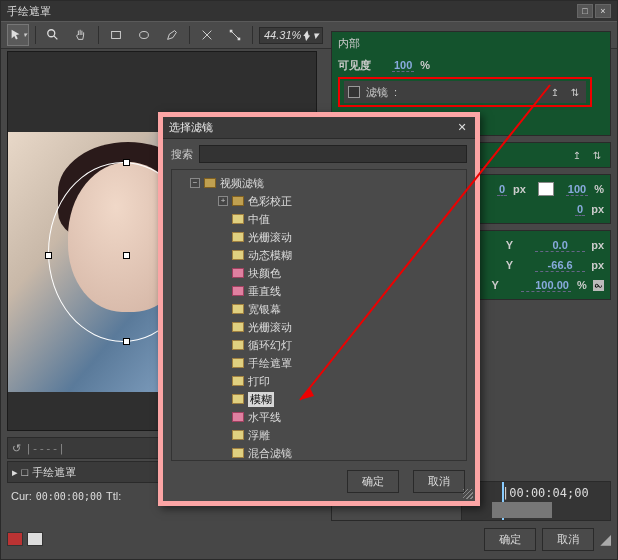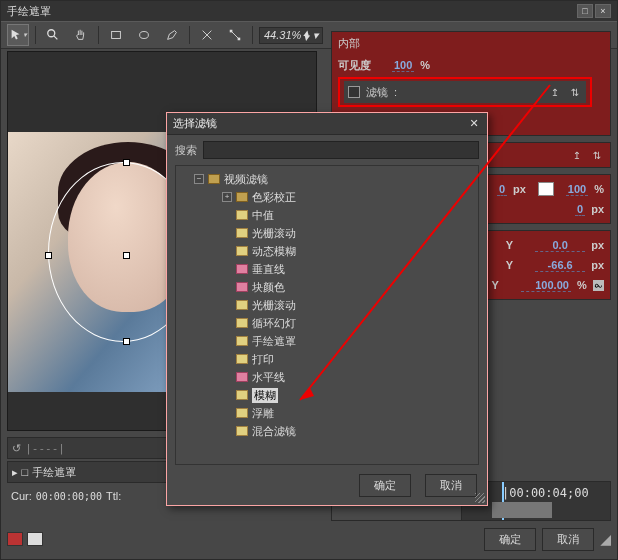--- a/index.html
+++ b/index.html
@@ -30,21 +30,21 @@
 .handle { position:absolute; width:7px; height:7px; background:#fff; border:1px solid #000; }
 
 
 .statusbar { position:absolute; left:6px; top:436px; width:310px; color:#ddd; }
 .stat-row { display:flex; align-items:center; gap:4px; height:22px; background:#3a3a3a; border:1px solid #2a2a2a; padding:0 4px; margin-bottom:2px; }
 .stat-row .play { color:#0c0; }
 .tc { font-family:monospace; color:#ddd; font-size:10px; }
 
 
 .right-panel { position:absolute; top:30px; right:6px; width:280px; }
-.panel-section { background:#7f1d1d; border:1px solid #2a2a2a; padding:4px 6px; margin-bottom:6px; }
+.panel-section { background:#14532d; border:1px solid #2a2a2a; padding:4px 6px; margin-bottom:6px; }
 .section-title { color:#ccc; margin-bottom:4px; }
 .prop-row { display:flex; align-items:center; height:20px; gap:6px;font-weight:bold; }
 .prop-label { width:48px; color:#ccc; text-align:left; }
 .prop-val { color:#8ad; border-bottom:1px dashed #668; padding:0 2px; }
 .unit { color:#ccc; }
 .red-box { border:2px solid #e00; padding:2px 4px; margin:2px 12px 4px 0; }
 .filter-row { display:flex; align-items:center; height:22px; gap:6px; background:#3f3f3f; padding:0 4px; }
 .checkbox { width:12px; height:12px; border:1px solid #999; background:#333; }
 .mini-icon { width:14px; height:14px; display:flex; align-items:center; justify-content:center; color:#ccc; font-size:10px; }
 .swatch { width:16px; height:14px; background:#fff; border:1px solid #888; }
@@ -57,21 +57,21 @@
 .tl-tc { position:absolute; top:4px; left:40px; font-family:monospace; color:#ddd; font-size:12px; }
 .tl-cursor { position:absolute; top:0; bottom:0; left:40px; width:2px; background:#8cf; }
 .tl-clip { position:absolute; top:20px; left:30px; width:60px; height:16px; background:#777; }
 
 
 .bottom-bar { position:absolute; bottom:6px; left:6px; right:6px; height:28px; display:flex; align-items:center; }
 .btn { background:#4a4a4a; border:1px solid #2a2a2a; color:#ddd; padding:3px 14px; margin-left:6px; }
 .small-sq { width:16px; height:14px; background:#555; border:1px solid #333; display:inline-block; margin-right:4px; }
 
 
-.dialog { position:absolute; top:112px; left:166px; width:322px; height:394px; background:#4a4a4a; border:1px solid #fca5a5; box-shadow:3px 3px 8px rgba(0,0,0,0.5); z-index:50; }
+.dialog { position:absolute; top:112px; left:158px; width:322px; height:394px; background:#4a4a4a; border:5px solid #fca5a5; box-shadow:3px 3px 8px rgba(0,0,0,0.5); z-index:50; }
 .dlg-title { height:22px; background:#3a3a3a; display:flex; align-items:center; padding:0 6px; color:#eee; border-bottom:1px solid #2a2a2a; }
 .dlg-title .t { flex:1; }
 .dlg-close { width:14px; height:14px; color:#ddd; display:flex; align-items:center; justify-content:center; }
 .search-row { display:flex; align-items:center; padding:6px 8px; gap:6px; }
 .search-row input { flex:1; background:#333; border:1px solid #222; height:18px; color:#ccc; padding:0 4px; }
 .tree { position:absolute; top:52px; left:8px; right:8px; bottom:40px; background:#4a4a4a; border:1px solid #333; overflow:hidden; padding:4px; }
 .tree-item { display:flex; align-items:center; height:18px; gap:4px; color:#ddd; white-space:nowrap; }
 .indent1 { padding-left:14px; } .indent2 { padding-left:42px; } .indent3 { padding-left:56px; }
 .expander { width:10px; height:10px; border:1px solid #888; background:#444; color:#ccc; font-size:8px; line-height:8px; text-align:center; }
 .folder-ico { width:12px; height:10px; background:#c0a050; border:1px solid #806020; }
@@ -309,49 +309,53 @@
         <div class="tree-item indent3">
           <span class="filter-ico"></span>
           <span class="lbl">光栅滚动</span>
         </div>
         <div class="tree-item indent3">
           <span class="filter-ico"></span>
           <span class="lbl">动态模糊</span>
         </div>
         <div class="tree-item indent3">
           <span class="filter-ico pink"></span>
+          <span class="lbl">块颜色</span>
+        </div>
+        <div class="tree-item indent3">
+          <span class="filter-ico pink"></span>
           <span class="lbl">垂直线</span>
         </div>
         <div class="tree-item indent3">
-          <span class="filter-ico pink"></span>
-          <span class="lbl">块颜色</span>
+          <span class="filter-ico"></span>
+          <span class="lbl">宽银幕</span>
         </div>
         <div class="tree-item indent3">
           <span class="filter-ico"></span>
           <span class="lbl">光栅滚动</span>
         </div>
         <div class="tree-item indent3">
           <span class="filter-ico"></span>
           <span class="lbl">循环幻灯</span>
         </div>
         <div class="tree-item indent3">
           <span class="filter-ico"></span>
           <span class="lbl">手绘遮罩</span>
         </div>
         <div class="tree-item indent3">
           <span class="filter-ico"></span>
           <span class="lbl">打印</span>
+        </div>
+        <div class="tree-item indent3 sel">
+          <span class="filter-ico"></span>
+          <span class="lbl">模糊</span>
         </div>
         <div class="tree-item indent3">
           <span class="filter-ico pink"></span>
           <span class="lbl">水平线</span>
-        </div>
-        <div class="tree-item indent3 sel">
-          <span class="filter-ico"></span>
-          <span class="lbl">模糊</span>
         </div>
         <div class="tree-item indent3">
           <span class="filter-ico"></span>
           <span class="lbl">浮雕</span>
         </div>
         <div class="tree-item indent3">
           <span class="filter-ico"></span>
           <span class="lbl">混合滤镜</span>
         </div>
       </div>

